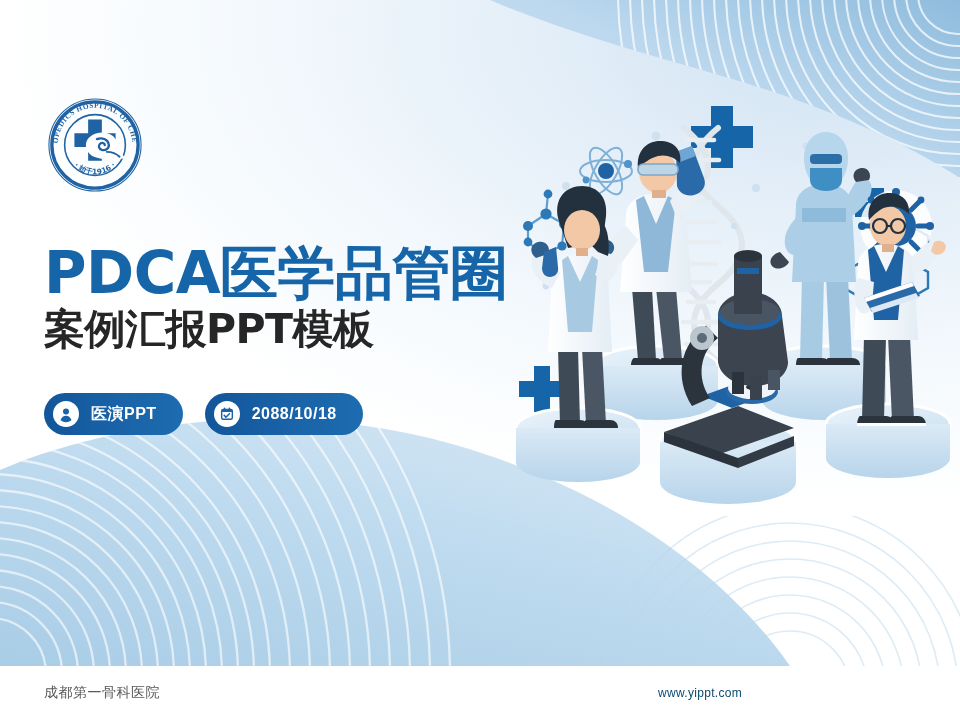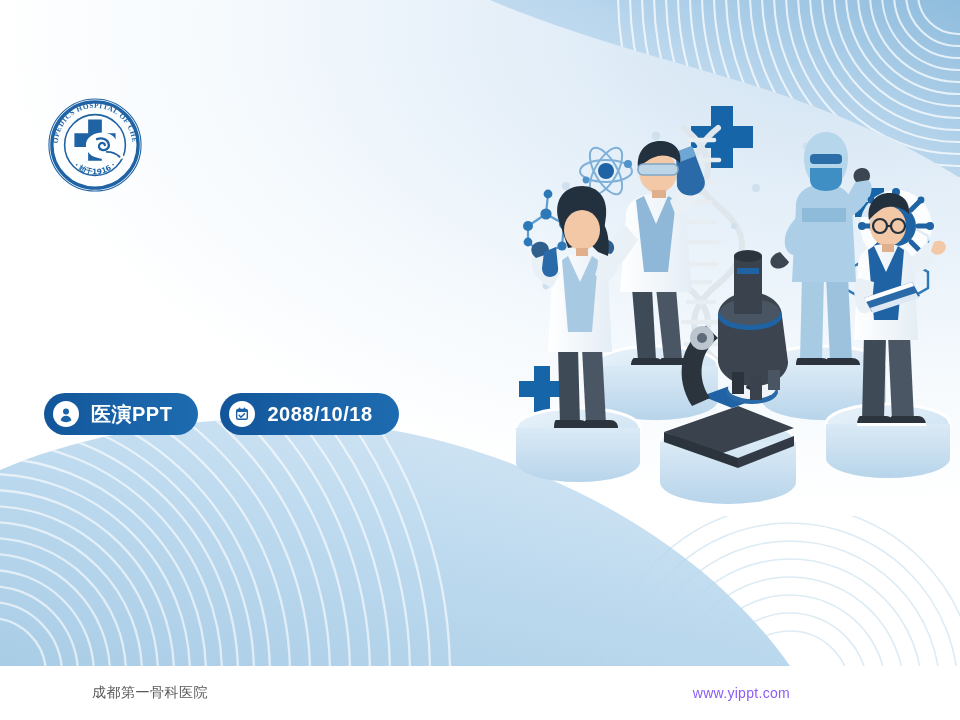--- a/index.html
+++ b/index.html
@@ -36,41 +36,41 @@
     letter-spacing:-0.5px;white-space:nowrap;margin:4px 0 0 0;
     font-family:"DejaVu Sans","Liberation Sans",sans-serif;
   }
 
   
   #meta-row{position:absolute;left:44px;top:393px;display:flex;gap:22px;align-items:center;}
   .pill{
     display:flex;align-items:center;gap:12px;
     height:42px;padding:0 26px 0 9px;border-radius:21px;
     background:linear-gradient(90deg,#12559a 0%,#1a63a8 55%,#1d6bb0 100%);
-    color:#ffffff;font-size:20px;font-weight:bold;white-space:nowrap;
+    color:#ffffff;font-size:16px;font-weight:bold;white-space:nowrap;
   }
   .pill .pill-icon{
     width:26px;height:26px;border-radius:50%;background:#ffffff;
     display:flex;align-items:center;justify-content:center;flex:0 0 26px;
   }
   .pill .pill-label{letter-spacing:.5px;}
 
   
   #illustration{position:absolute;left:506px;top:76px;width:454px;height:430px;}
   #illustration svg{display:block;width:100%;height:100%;}
 
   
   #footer{
     position:absolute;left:0;bottom:0;width:786px;height:54px;
     background:#ffffff;
     display:flex;align-items:center;justify-content:space-between;
-    padding:0 44px;box-sizing:border-box;margin-left:48px;
+    padding:0 44px;box-sizing:border-box;
   }
   #footer-left{font-size:14px;color:#595959;letter-spacing:.5px;}
-  #footer-right{font-size:14px;color:#8b5cf6;letter-spacing:.3px;}
+  #footer-right{font-size:12px;color:#0c4a6e;letter-spacing:.3px;}
 </style>
 </head>
 <body>
 
 <div id="slide">
 
   <div class="bg-layer">
 
     <svg style="right:0;top:0;" width="470" height="210" viewBox="0 0 470 210">
       <defs>
@@ -189,20 +189,24 @@
       </text>
 
       <path d="M43 24 H57 V38 H71 V52 H57 V66 H43 V52 H29 V38 H43 Z" fill="#1f63a4"></path>
 
       <path d="M47 40 c8 -5 20 -3 24 4 c3 5 1 10 -4 12 c6 1 11 3 14 7 c-10 3 -22 3 -32 -1 c-9 -4 -12 -16 -2 -22 Z" fill="#ffffff"></path>
       <path d="M52 44 c5 -2 11 0 12 5 c1 4 -3 7 -7 6 c-3 -1 -4 -4 -2 -6 c2 -2 5 -1 5 1" fill="none" stroke="#1f63a4" stroke-width="2.4" stroke-linecap="round"></path>
       <path d="M62 57 c5 0 10 2 13 5" fill="none" stroke="#1f63a4" stroke-width="2" stroke-linecap="round"></path>
     </svg>
   </div>
 
+  <div id="headline">
+    <h1 id="title-main">PDCA医学品管圈</h1>
+    <h2 id="title-sub">案例汇报PPT模板</h2>
+  </div>
 
   <div id="meta-row">
 
     <div class="pill">
       <span class="pill-icon">
         <svg viewBox="0 0 24 24" width="20" height="20">
           <circle cx="12" cy="12" r="11" fill="#ffffff"></circle>
           <circle cx="12" cy="9" r="3.6" fill="#1a63a8"></circle>
           <path d="M5.4 19.4 c1.1 -3.6 4 -5.3 6.6 -5.3 s5.5 1.7 6.6 5.3 a11 11 0 0 1 -13.2 0 Z" fill="#1a63a8"></path>
         </svg>

